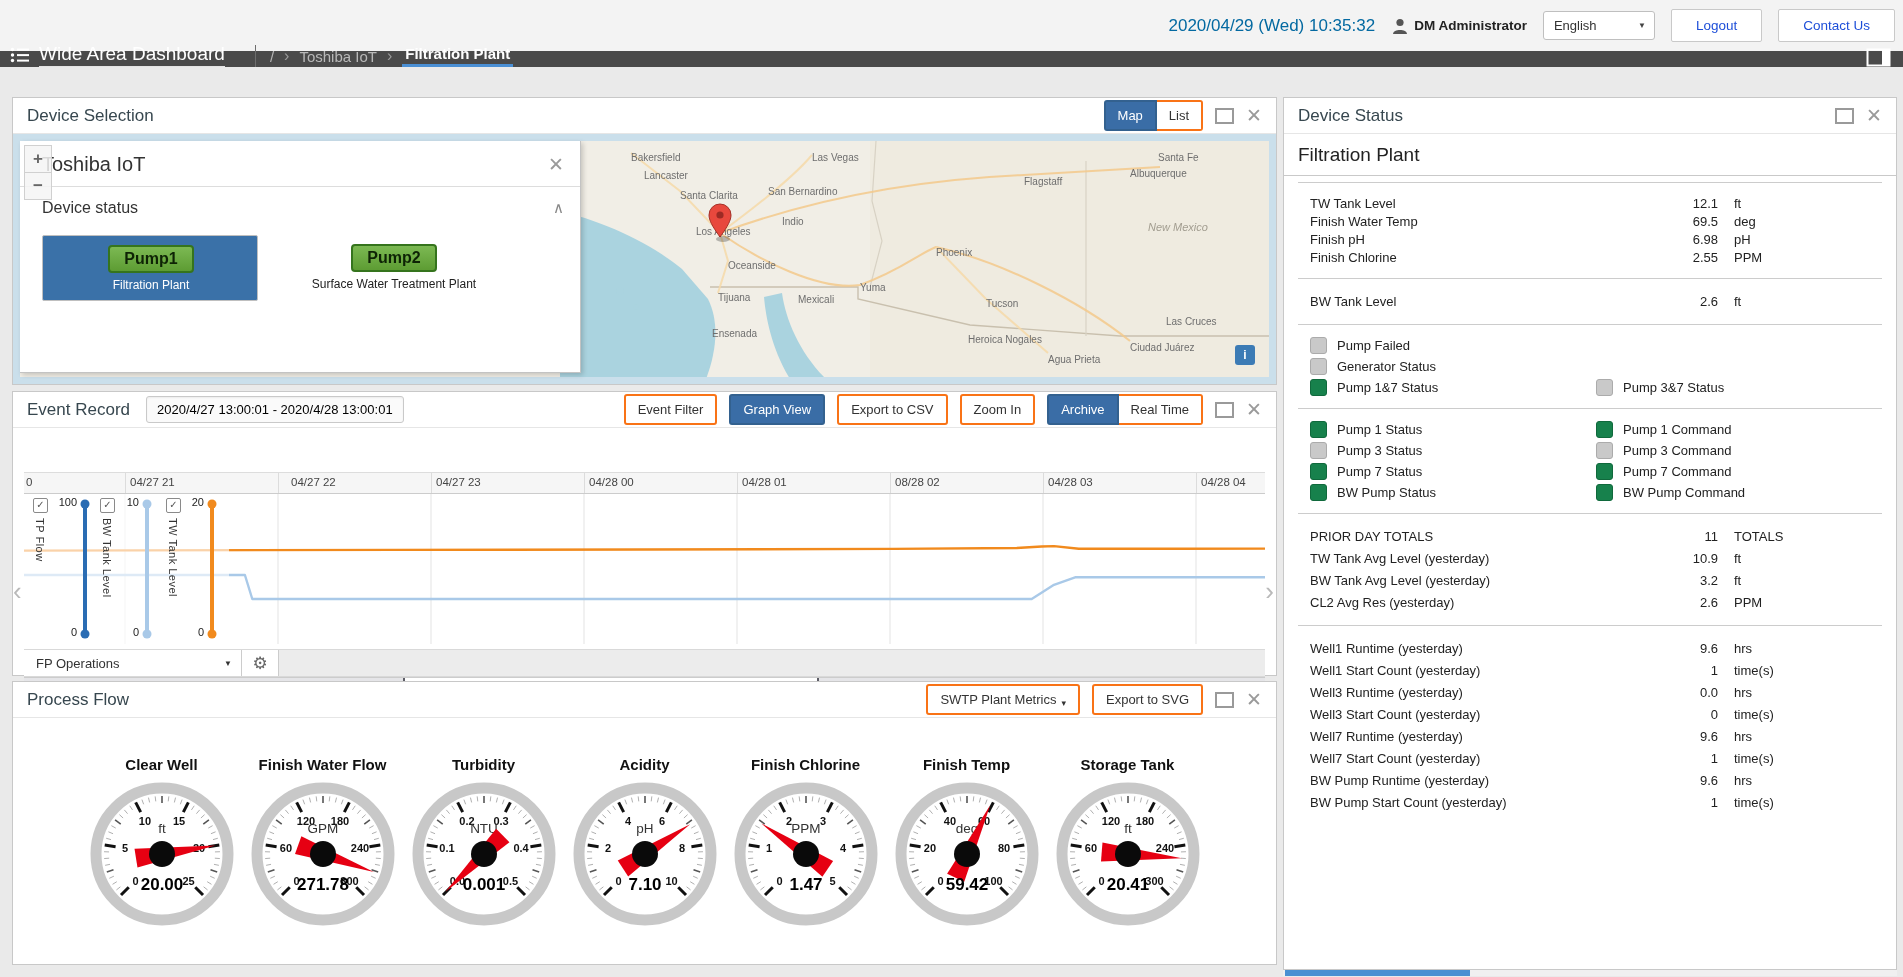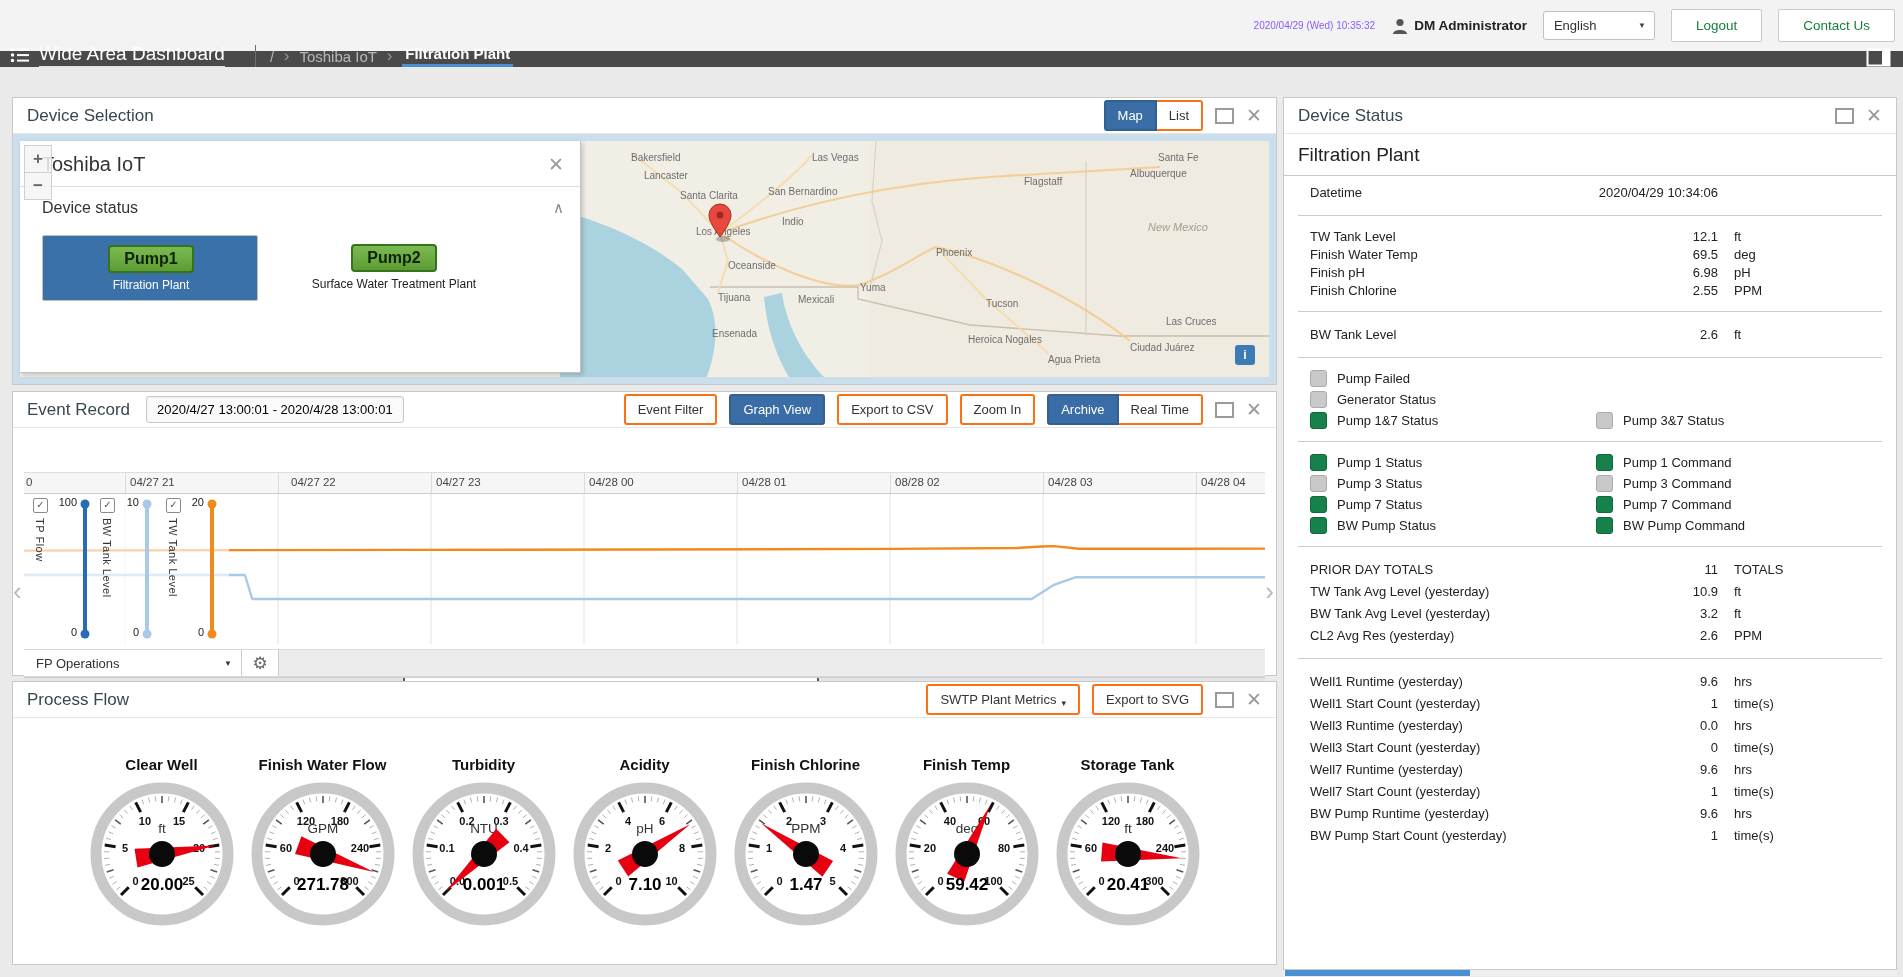--- a/index.html
+++ b/index.html
@@ -1,23 +1,23 @@
 <!DOCTYPE html>
 <html><head>
 <meta charset="utf-8">
 <style>
   html,body{margin:0;padding:0;background:#eaeaea;font-family:"Liberation Sans","DejaVu Sans",sans-serif;}
   #stage{position:relative;width:1903px;height:977px;overflow:hidden;background:#eaeaea;}
   
   #topbar{position:absolute;left:0;top:0;width:1903px;height:51px;background:#f3f3f3;display:flex;align-items:center;justify-content:flex-end;gap:16px;padding-right:8px;box-sizing:border-box;}
-  #topbar .dt{font-size:10px;color:#8b5cf6;}
+  #topbar .dt{font-size:17px;color:#0369a1;}
   .userwrap{display:flex;align-items:center;gap:5px;font-size:13.5px;color:#222;font-weight:bold;}
   .sel{display:flex;align-items:center;justify-content:space-between;width:92px;height:27px;background:#fff;border:1px solid #bfbfbf;border-radius:3px;padding:0 8px 0 10px;font-size:13px;color:#333;cursor:pointer;}
   .sel .ar{font-size:8px;color:#444;}
-  .tbtn{height:31px;background:#fff;border:1px solid #c9c9c9;border-radius:2px;font-size:13.5px;color:#15803d;padding:0 24px;display:flex;align-items:center;cursor:pointer;}
+  .tbtn{height:31px;background:#fff;border:1px solid #c9c9c9;border-radius:2px;font-size:13.5px;color:#1d4ed8;padding:0 24px;display:flex;align-items:center;cursor:pointer;}
   
   #navbar{position:absolute;left:0;top:51px;width:1903px;height:16px;background:#4a4a4a;display:flex;align-items:flex-end;}
   #navbar .brand{display:flex;align-items:center;gap:9px;padding:0 16px 0 10px;}
   #navbar .brand span{color:#fff;font-size:19px;border-bottom:1px solid rgba(255,255,255,.85);padding-bottom:1px;}
   #navbar .vsep{width:1px;height:22px;background:#6d6d6d;margin:0 14px;}
   .crumb{display:flex;align-items:center;gap:10px;font-size:15px;}
   .crumb .slash{color:#b5b5b5;}
   .crumb .chev{color:#9a9a9a;font-size:16px;}
   .crumb .parent{color:#b9b9b9;cursor:pointer;}
   .crumb .cur{color:#fff;font-weight:bold;border-bottom:3px solid #4a8fd4;padding:0 3px 2px 3px;}
@@ -724,27 +724,20 @@
   <div class="panel" id="p-status" style="left:1283px;top:97px;width:614px;height:873px;">
     <div class="phead">
       <span class="ptitle">Device Status</span>
       <span class="hsp">
         <span class="max-icon"></span>
         <span class="x-icon">✕</span>
       </span>
     </div>
     <div id="dstat-dev">Filtration Plant</div>
     <div id="dstat-scroll">
-        <div class="ds-sec">
-          <div class="ds-row tall">
-            <span class="lab">Datetime</span>
-            <span class="val">2020/04/29 10:34:06</span>
-            <span class="unit"></span>
-          </div>
-        </div>
         <div class="ds-div"></div>
         <div class="ds-sec">
           <div class="ds-row">
             <span class="lab">TW Tank Level</span>
             <span class="val">12.1</span>
             <span class="unit">ft</span>
           </div>
           <div class="ds-row">
             <span class="lab">Finish Water Temp</span>
             <span class="val">69.5</span>

